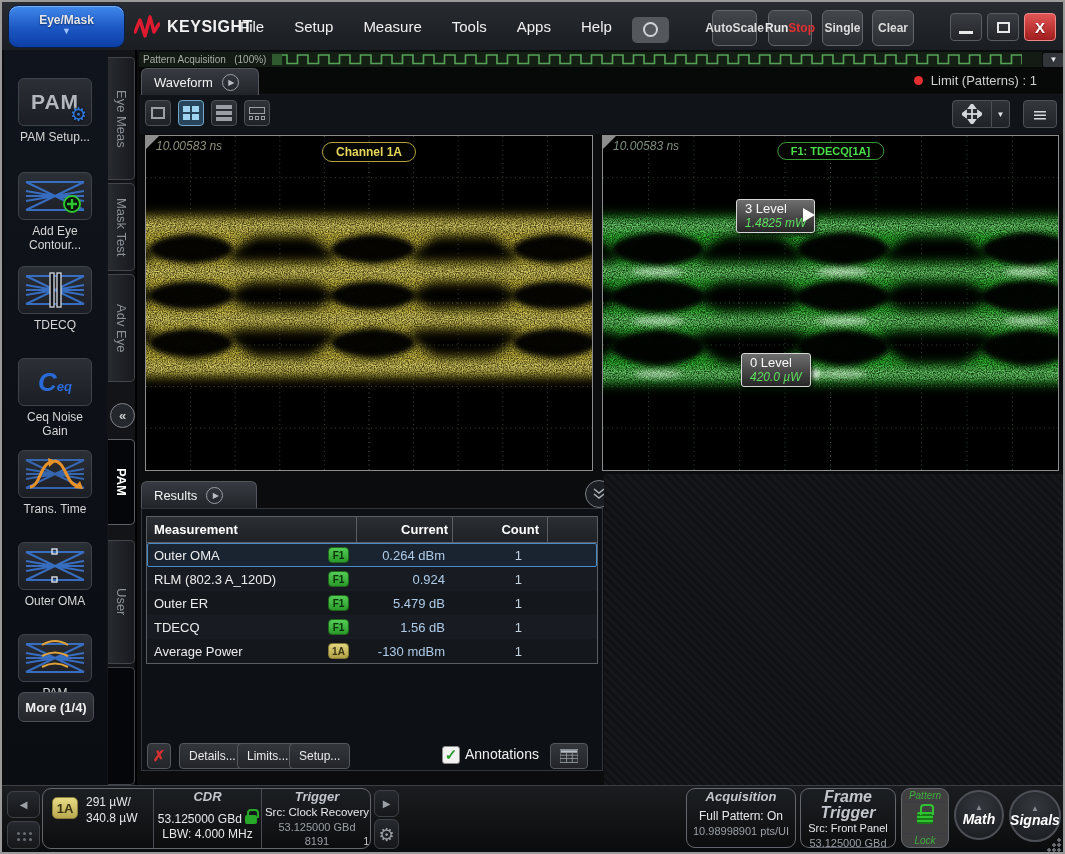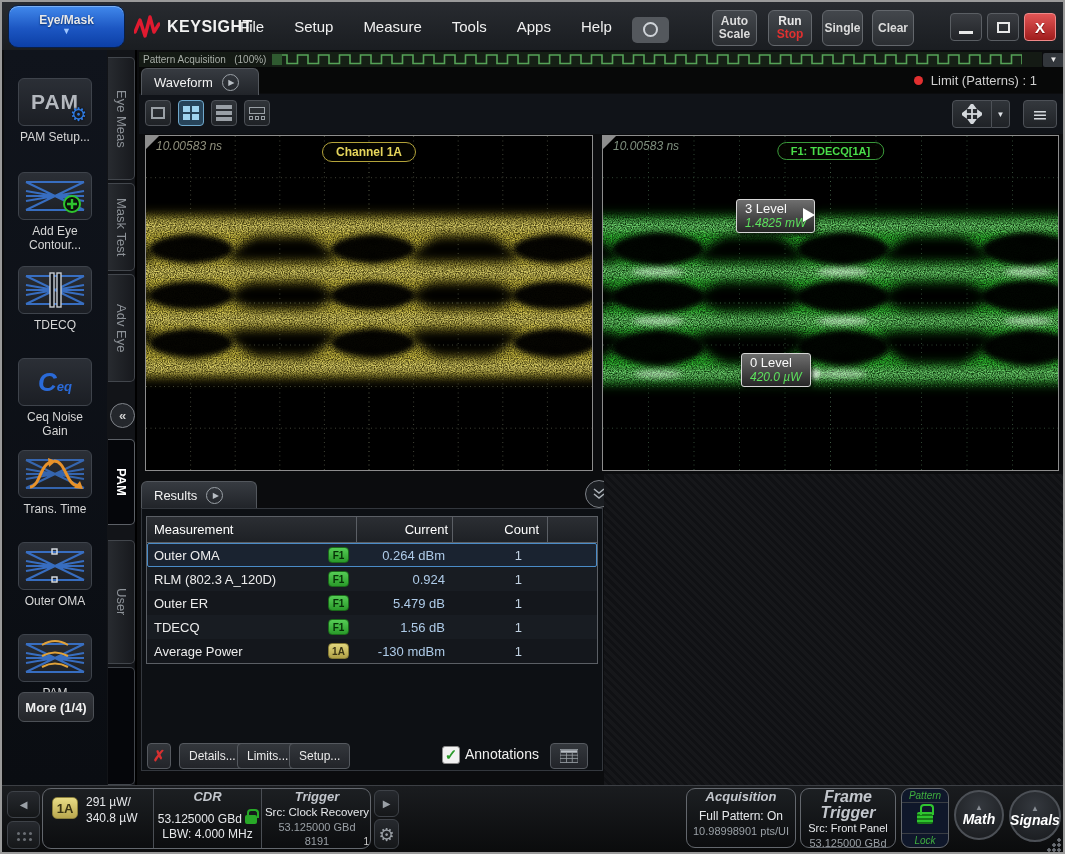--- a/index.html
+++ b/index.html
@@ -16,21 +16,21 @@
   .eyemask .t{font-weight:bold;font-size:12px;margin-top:7px;text-shadow:0 1px 2px #062b66;}
   .eyemask .c{color:#9fc6ff;font-size:9px;line-height:8px;}
   .brand{left:132px;top:13px;display:flex;align-items:center;gap:7px;}
   .brand b{font-size:16px;letter-spacing:.5px;color:#f2f2f2;}
   .menus{left:238px;top:0;height:48px;display:flex;align-items:center;gap:30px;font-size:15px;color:#f0f0f0;}
   .menus span{cursor:pointer;}
   .cam{left:630px;top:15px;width:37px;height:26px;background:#54585d;border-radius:5px;}
   .cam::after{content:"";position:absolute;left:11px;top:5px;width:11px;height:11px;border:2px solid #cfd3d8;border-radius:50%;}
   .tbtn{top:8px;height:36px;border-radius:6px;border:1px solid #63676c;cursor:pointer;
         background:linear-gradient(#43474c,#2b2e32);color:#dcdcdc;font-size:12px;font-weight:bold;
-        display:flex;flex-direction:column;align-items:center;justify-content:center;line-height:13px;}
+        display:flex;flex-direction:row;align-items:center;justify-content:center;line-height:13px;}
   .winbtn{top:11px;width:32px;height:28px;border-radius:4px;border:1px solid #5a5e63;cursor:pointer;
           background:linear-gradient(#3a3d42,#222428);display:flex;align-items:center;justify-content:center;}
   .winbtn.close{background:linear-gradient(#e25555,#a01c1c);border-color:#e88;}
 
   
   .sidebar{left:2px;top:48px;width:103px;height:735px;background:linear-gradient(180deg,#10141c 0%,#0a0d12 100%);}
   .sideitem{left:16px;width:74px;text-align:center;cursor:pointer;}
   .icobtn{width:74px;height:48px;border-radius:6px;background:linear-gradient(#2b2f36,#1b1e24);
           border:1px solid #3e434b;display:flex;align-items:center;justify-content:center;position:relative;}
   .silabel{font-size:12px;color:#d6d6d6;margin-top:4px;line-height:14px;}
@@ -88,21 +88,21 @@
           border-radius:3px;padding:1px 8px 2px;box-shadow:2px 3px 4px rgba(0,0,0,.7);cursor:grab;}
   .lvlbox .t{font-size:13px;color:#fafafa;white-space:nowrap;}
   .lvlbox .v{font-size:12px;font-style:italic;color:#5ce05c;white-space:nowrap;}
   .lvlmark{position:absolute;z-index:4;width:0;height:0;border-left:12px solid #fff;border-top:7px solid transparent;border-bottom:7px solid transparent;}
 
   
   .collapse2{left:583px;top:478px;width:28px;height:28px;border-radius:50%;border:1px solid #7c8086;background:#1b1e22;
              color:#aab0b6;cursor:pointer;display:flex;align-items:center;justify-content:center;}
   .respanel{left:139px;top:506px;width:462px;height:263px;background:#0d1014;border:1px solid #33373d;}
   .rtable{position:absolute;left:4px;top:7px;width:452px;border:1px solid #5b5f65;font-size:13px;background:#101419;}
-  .rhead{display:flex;height:26px;background:linear-gradient(#2b2e33,#1e2125);color:#fff;align-items:center;border-bottom:1px solid #5b5f65;}
+  .rhead{display:flex;height:26px;background:linear-gradient(#2b2e33,#1e2125);color:#fff;align-items:center;border-bottom:1px solid #5b5f65;font-weight:bold;}
   .rhead .c1{width:210px;padding-left:7px;border-right:1px solid #5b5f65;height:100%;display:flex;align-items:center;}
   .rhead .c2{width:96px;text-align:right;padding-right:4px;border-right:1px solid #5b5f65;height:100%;display:flex;align-items:center;justify-content:flex-end;}
   .rhead .c3{width:95px;text-align:right;padding-right:8px;border-right:1px solid #5b5f65;height:100%;display:flex;align-items:center;justify-content:flex-end;}
   .rrow{display:flex;height:24px;align-items:center;cursor:pointer;}
   .rrow:nth-child(odd){background:#181c22;}
   .rrow:nth-child(even){background:#14171c;}
   .rrow.sel{outline:1px solid #4a8cc8;outline-offset:-1px;background:#1a2330;border-radius:2px;}
   .rrow .c1{width:210px;padding-left:7px;display:flex;align-items:center;color:#ececec;}
   .rrow .c2{width:96px;text-align:right;padding-right:8px;color:#aecbe8;}
   .rrow .c3{width:95px;text-align:right;padding-right:26px;color:#c2d2e2;}
@@ -666,21 +666,21 @@
     <div class="sb-title">Acquisition</div>
     <div class="sb-line" style="margin-top:4px;">Full Pattern: On</div>
     <div class="sb-dim">10.98998901 pts/UI</div>
   </div>
   <div class="sb-box" style="left:798px;top:786px;width:96px;height:60px;">
     <div class="sb-title" style="font-size:16px;font-style:italic;">Frame Trigger</div>
     <div class="sb-line" style="font-size:11px;">Src: Front Panel</div>
     <div class="sb-dim">53.125000 GBd</div>
     <div class="sb-dim">8191 UI</div>
   </div>
-  <div class="sb-box" style="left:899px;top:786px;width:48px;height:60px;background:#0f172a;">
+  <div class="sb-box" style="left:899px;top:786px;width:48px;height:60px;background:#404040;">
     <div style="font-size:10px;font-style:italic;color:#3fae3f;border-bottom:1px solid #3a3e44;line-height:13px;">Pattern</div>
     <div style="height:30px;display:flex;align-items:center;justify-content:center;">
         <span class="lock big"></span>
       </div>
     <div style="font-size:10px;font-style:italic;color:#3fae3f;border-top:1px solid #3a3e44;line-height:13px;">Lock</div>
   </div>
   <div class="abs circbtn" style="left:952px;width:50px;height:50px;font-size:14px;">
     <span class="uptri">▲</span>
     <span>Math</span>
   </div>

